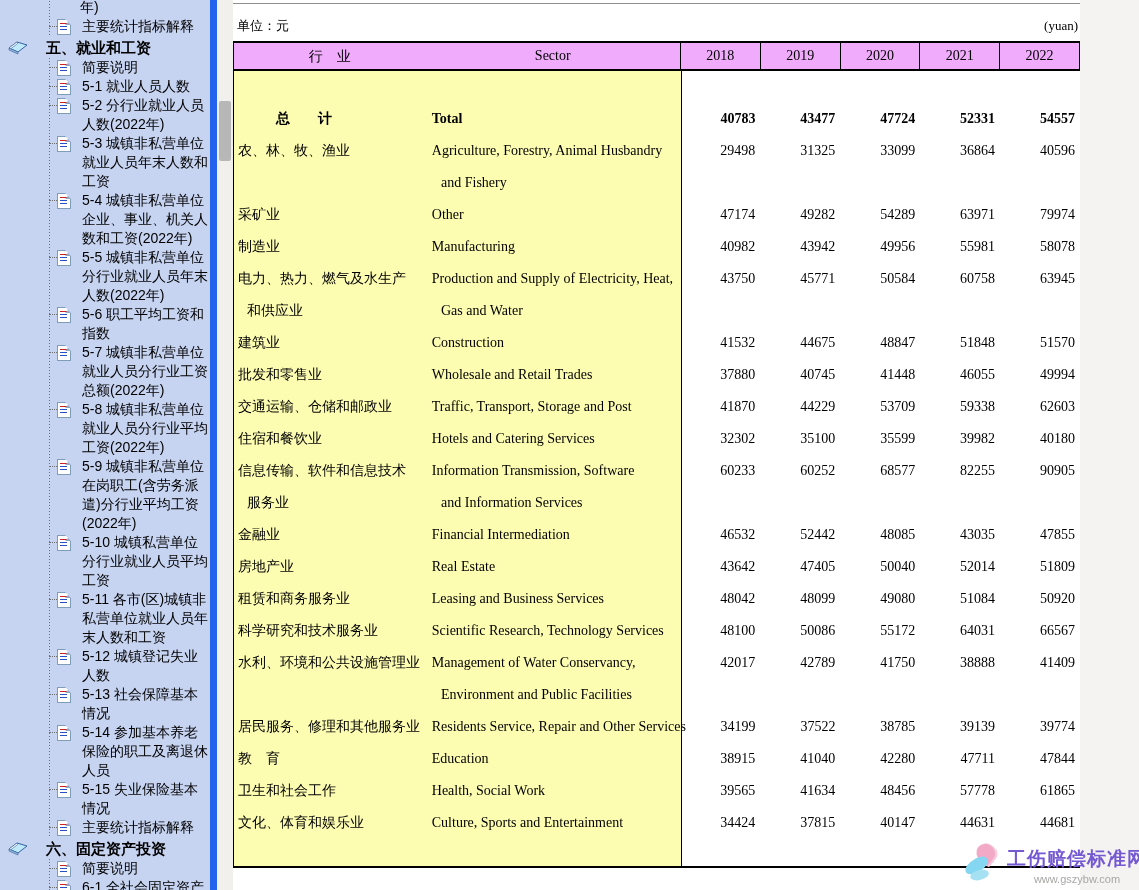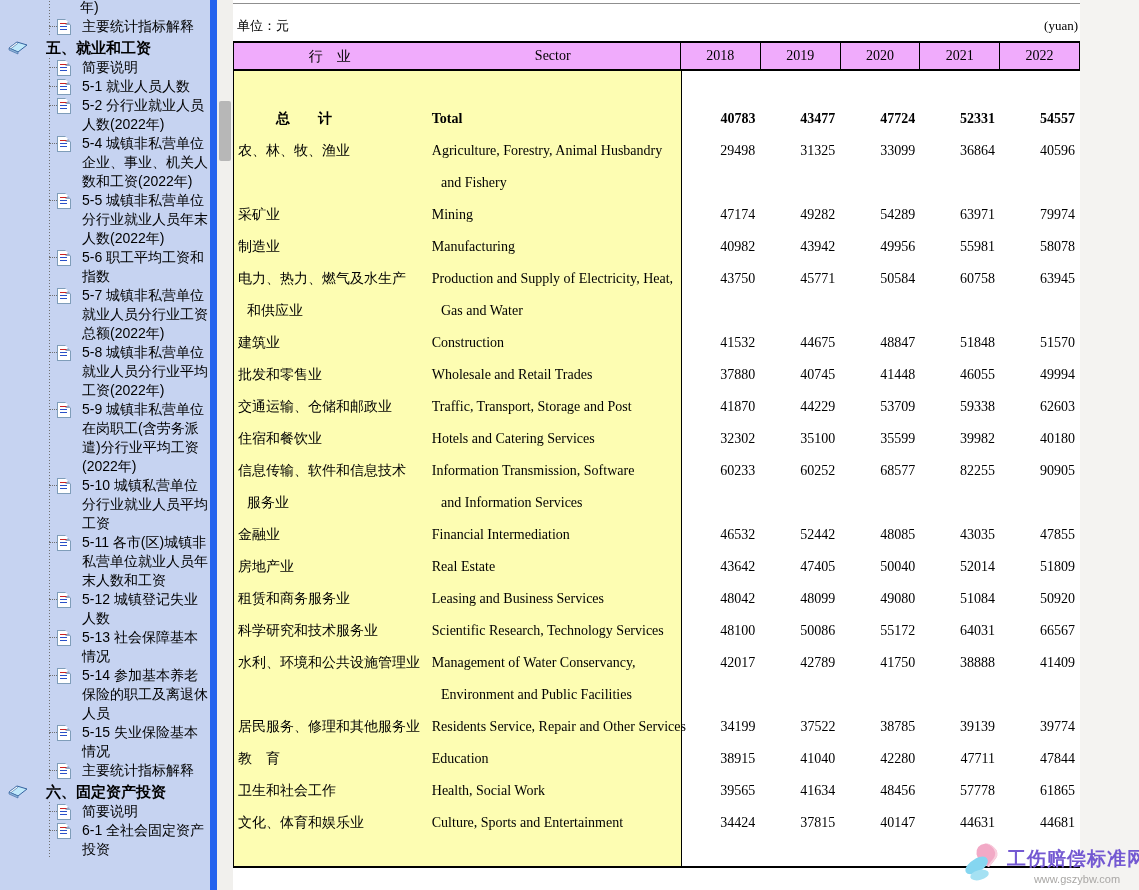--- a/index.html
+++ b/index.html
@@ -121,20 +121,21 @@
             <path d="M1,8 L9,2 L19,5 L10,12 Z" fill="#BFE8FA" stroke="#35639F"></path>
             <path d="M1,8 L9,2 L9.6,3.6 L2.4,9 Z" fill="#FFFFFF" stroke="#35639F" stroke-width="0.6"></path>
             <path d="M1,8 L10,12 L10,14 L1,10 Z" fill="#8FB6D9" stroke="#35639F" stroke-width="0.6"></path>
           </svg></span>
         <span>五、就业和工资</span>
       </div>
       <div class="tree-group">
         <div class="tree-doc"><span class="doc-icon"></span><span>简要说明</span></div>
         <div class="tree-doc"><span class="doc-icon"></span><span>5-1 就业人员人数</span></div>
         <div class="tree-doc"><span class="doc-icon"></span><span>5-2 分行业就业人员人数(2022年)</span></div>
+        <div class="tree-doc"><span class="doc-icon"></span><span>5-3 城镇非私营单位就业人员年末人数和工资</span></div>
         <div class="tree-doc"><span class="doc-icon"></span><span>5-4 城镇非私营单位企业、事业、机关人数和工资(2022年)</span></div>
         <div class="tree-doc"><span class="doc-icon"></span><span>5-5 城镇非私营单位分行业就业人员年末人数(2022年)</span></div>
         <div class="tree-doc"><span class="doc-icon"></span><span>5-6 职工平均工资和指数</span></div>
         <div class="tree-doc"><span class="doc-icon"></span><span>5-7 城镇非私营单位就业人员分行业工资总额(2022年)</span></div>
         <div class="tree-doc"><span class="doc-icon"></span><span>5-8 城镇非私营单位就业人员分行业平均工资(2022年)</span></div>
         <div class="tree-doc"><span class="doc-icon"></span><span>5-9 城镇非私营单位在岗职工(含劳务派遣)分行业平均工资(2022年)</span></div>
         <div class="tree-doc"><span class="doc-icon"></span><span>5-10 城镇私营单位分行业就业人员平均工资</span></div>
         <div class="tree-doc"><span class="doc-icon"></span><span>5-11 各市(区)城镇非私营单位就业人员年末人数和工资</span></div>
         <div class="tree-doc"><span class="doc-icon"></span><span>5-12 城镇登记失业人数</span></div>
         <div class="tree-doc"><span class="doc-icon"></span><span>5-13 社会保障基本情况</span></div>
@@ -200,21 +201,21 @@
           <div class="c-val">33099</div>
           <div class="c-val">36864</div>
           <div class="c-val">40596</div>
         </div>
         <div class="t-line">
           <div class="c-cn cont"></div>
           <div class="c-en cont">and Fishery</div>
         </div>
         <div class="t-line">
           <div class="c-cn">采矿业</div>
-          <div class="c-en">Mining</div>
+          <div class="c-en">Other</div>
           <div class="c-val">47174</div>
           <div class="c-val">49282</div>
           <div class="c-val">54289</div>
           <div class="c-val">63971</div>
           <div class="c-val">79974</div>
         </div>
         <div class="t-line">
           <div class="c-cn">制造业</div>
           <div class="c-en">Manufacturing</div>
           <div class="c-val">40982</div>

